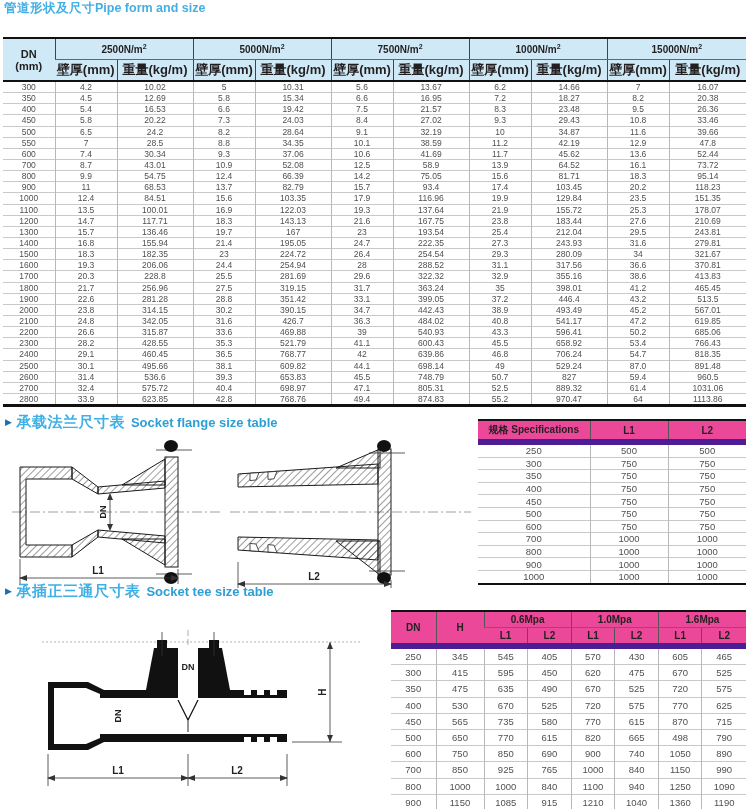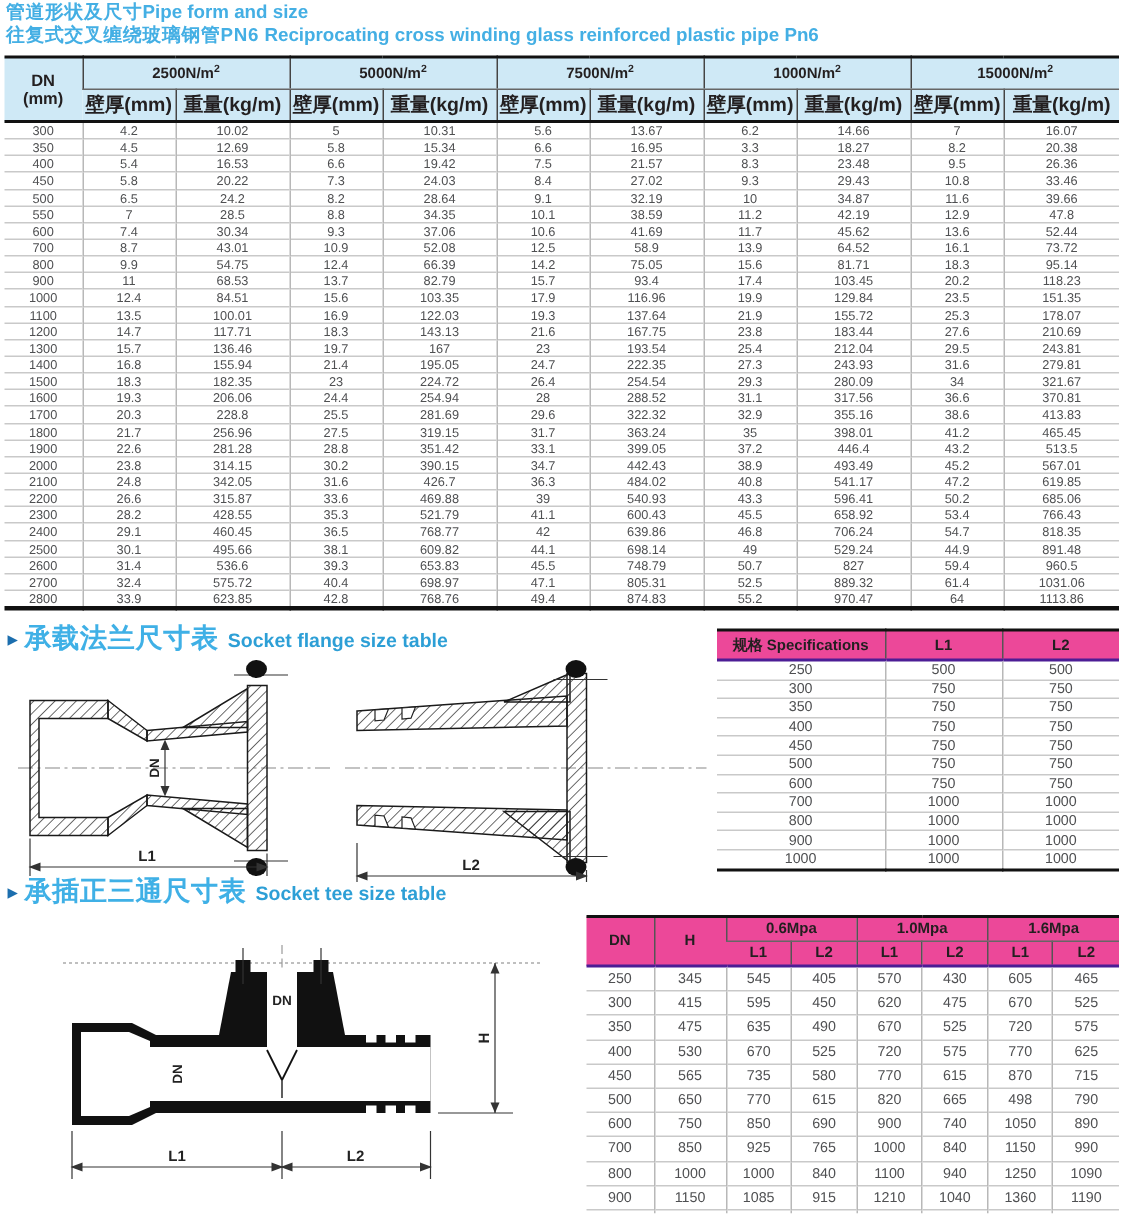--- a/index.html
+++ b/index.html
@@ -7,21 +7,21 @@
     position:relative; width:749px; height:809px; background:#fff;
     font-family:"Liberation Sans", sans-serif; overflow:hidden;
   }
   
   .doc-title { position:absolute; left:4px; top:1px; line-height:15px;
     font-size:12.5px; font-weight:bold; color:#44afe4; white-space:nowrap; }
   .doc-title .zh { letter-spacing:0.5px; }
   
   .section-heading { position:absolute; white-space:nowrap; }
   .section-heading .bullet { color:#1b6eae; font-size:9px; vertical-align:2px; }
-  .section-heading .zh { color:#3fb0e6; font-weight:bold; font-size:18px; letter-spacing:0.5px; }
+  .section-heading .zh { color:#3fb0e6; font-weight:bold; font-size:15px; letter-spacing:0.5px; }
   .section-heading .en { color:#2d9fd6; font-weight:bold; font-size:13px;
     font-family:Liberation Sans, sans-serif; margin-left:6px; }
   
   table { border-collapse:collapse; table-layout:fixed; }
   .pipe-table { position:absolute; left:3px; top:37px; width:743px;
     border-top:2px solid #111; border-bottom:3px solid #111; }
   .pipe-table th { background:#cfe9f6; color:#231f20; font-weight:bold;
     border-left:1px solid #444; border-bottom:1px solid #666; padding:0; }
   .pipe-table th.class-h { font-size:10px; height:20px; }
   .pipe-table thead tr:nth-child(2) th { font-size:13px; height:20px; }
@@ -30,21 +30,21 @@
   .pipe-table td { height:10.15px; line-height:10px; font-size:8.5px; color:#4f5052;
     text-align:center; padding:0; border-left:1px solid #b8b8b8; border-top:1px solid #c9c9c9; }
   .pipe-table th:first-child, .pipe-table td:first-child { border-left:none; }
   .pipe-table tbody tr:first-child td { border-top:2px solid #111; }
   
   .mini-table th { background:#ec4899; color:#231f20; font-weight:bold; padding:0;
     border-left:1px solid #555; border-bottom:1px solid #666; }
   .mini-table td { text-align:center; color:#4f5052; padding:0;
     border-left:1px solid #b8b8b8; border-top:1px solid #c9c9c9; }
   .mini-table th:first-child, .mini-table td:first-child { border-left:none; }
-  .mini-table tbody tr:first-child td { border-top:2px solid #4c1d95; }
+  .mini-table tbody tr:first-child td { border-top:6px solid #4c1d95; }
   .flange-table { position:absolute; left:478px; top:419px; width:268px;
     border-top:2px solid #111; border-bottom:2.5px solid #111; }
   .flange-table th { font-size:10px; height:18px; }
   .flange-table td { height:11.6px; font-size:9.5px; }
   .tee-table { position:absolute; left:391px; top:610px; width:355px;
     border-top:2px solid #111; border-bottom:2.5px solid #111; }
   .tee-table th { font-size:10px; height:15px; }
   .tee-table td { height:15.2px; font-size:9.5px; }
   
   .drawing { position:absolute; }
@@ -55,21 +55,20 @@
   .dim-label-lg { font:bold 10px "Liberation Sans", sans-serif; fill:#222; }
   .arrow { fill:#333; }
 </style>
 </head>
 <body>
 
 <div class="page">
 
   <div class="doc-title">
     <div><span class="zh">管道形状及尺寸</span><span>Pipe form and size</span></div>
-    <div><span class="zh">往复式交叉缠绕玻璃钢管PN6</span> <span>Reciprocating cross winding glass reinforced plastic pipe Pn6</span></div>
   </div>
 
   <table class="pipe-table">
     <colgroup>
       <col style="width:52px">
       <col style="width:62px">
         <col style="width:76px">
       <col style="width:62px">
         <col style="width:76px">
       <col style="width:62px">
@@ -119,21 +118,21 @@
           <td>16.07</td>
         </tr>
         <tr>
           <td>350</td>
           <td>4.5</td>
           <td>12.69</td>
           <td>5.8</td>
           <td>15.34</td>
           <td>6.6</td>
           <td>16.95</td>
-          <td>3.3</td>
+          <td>7.2</td>
           <td>18.27</td>
           <td>8.2</td>
           <td>20.38</td>
         </tr>
         <tr>
           <td>400</td>
           <td>5.4</td>
           <td>16.53</td>
           <td>6.6</td>
           <td>19.42</td>
@@ -433,21 +432,21 @@
         <tr>
           <td>2500</td>
           <td>30.1</td>
           <td>495.66</td>
           <td>38.1</td>
           <td>609.82</td>
           <td>44.1</td>
           <td>698.14</td>
           <td>49</td>
           <td>529.24</td>
-          <td>44.9</td>
+          <td>87.0</td>
           <td>891.48</td>
         </tr>
         <tr>
           <td>2600</td>
           <td>31.4</td>
           <td>536.6</td>
           <td>39.3</td>
           <td>653.83</td>
           <td>45.5</td>
           <td>748.79</td>

